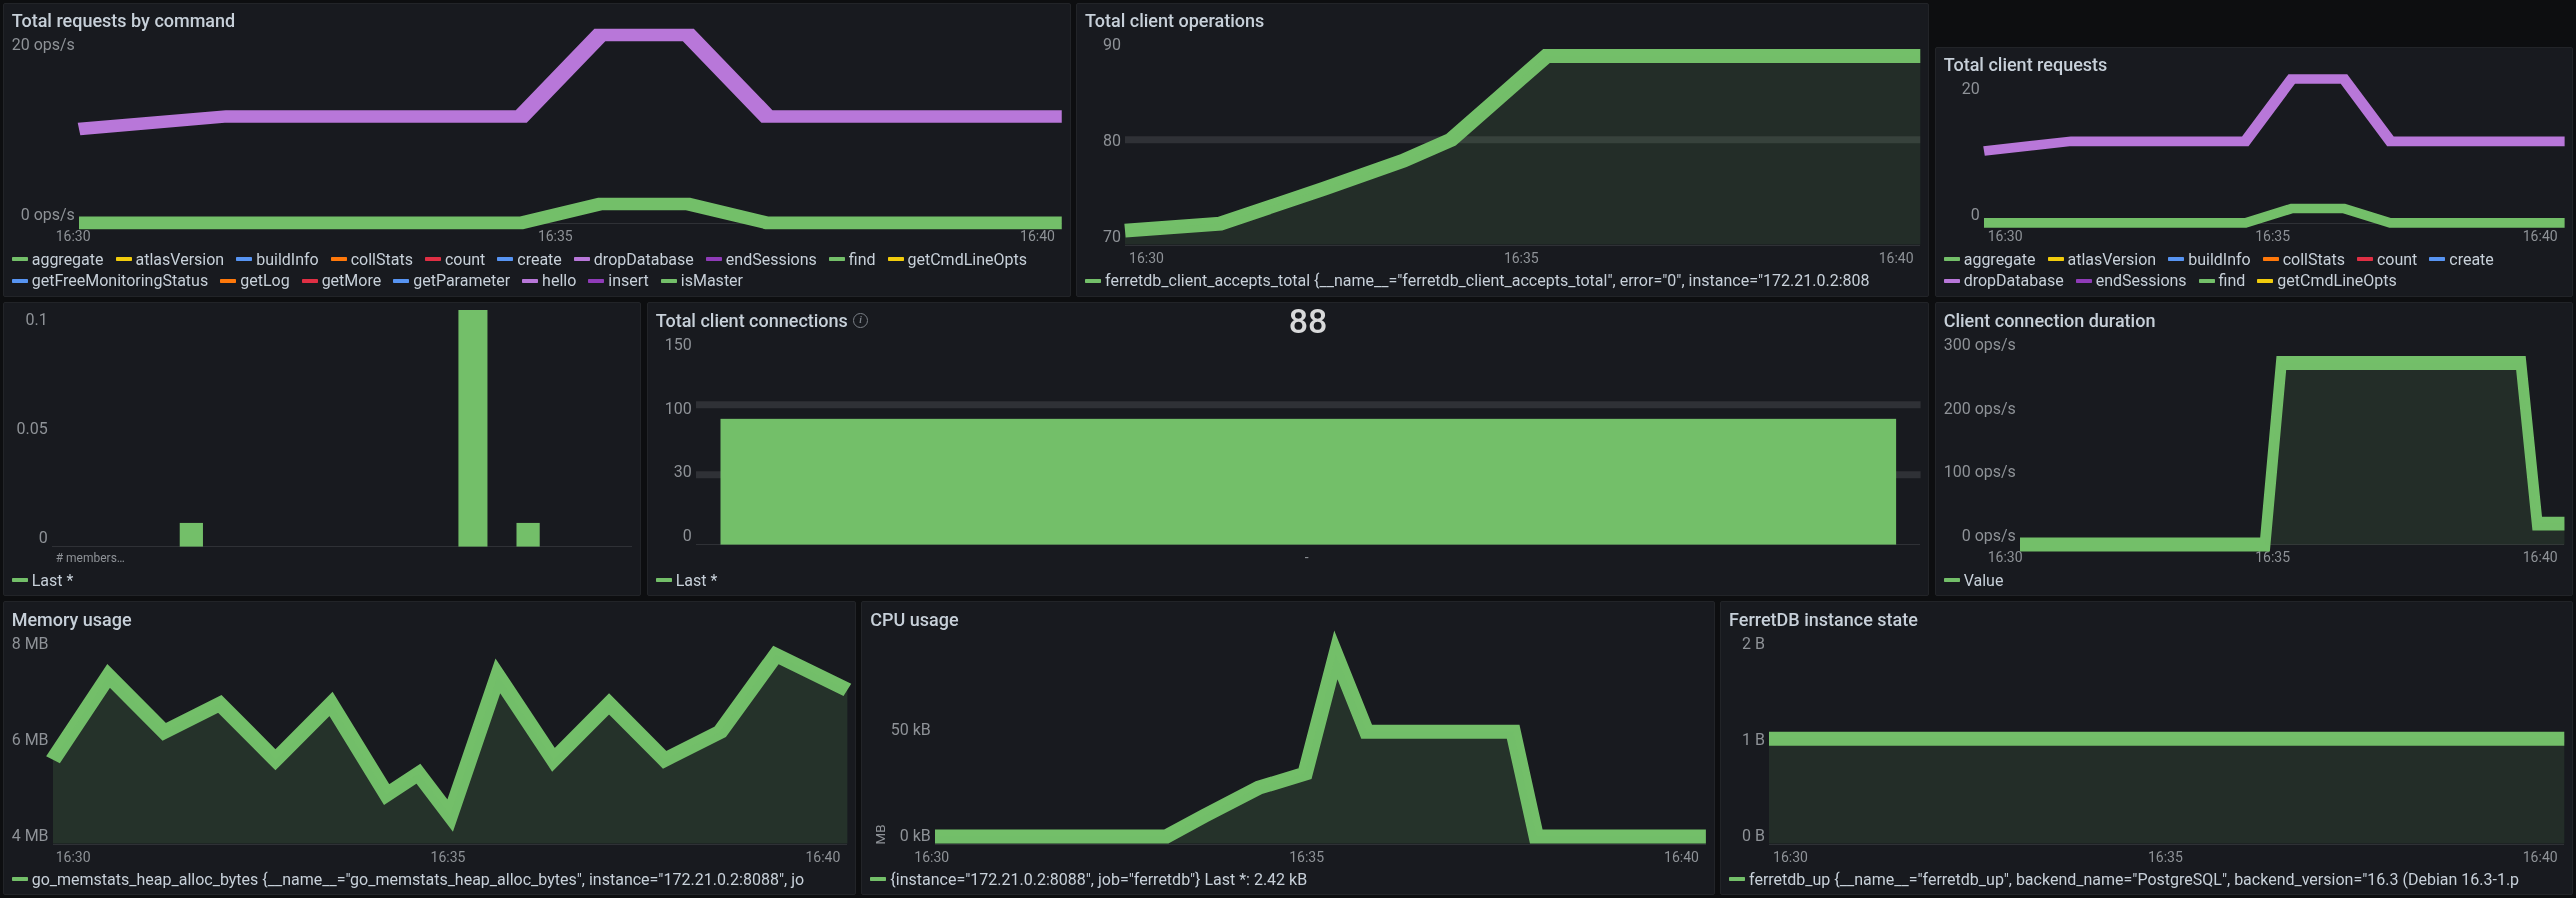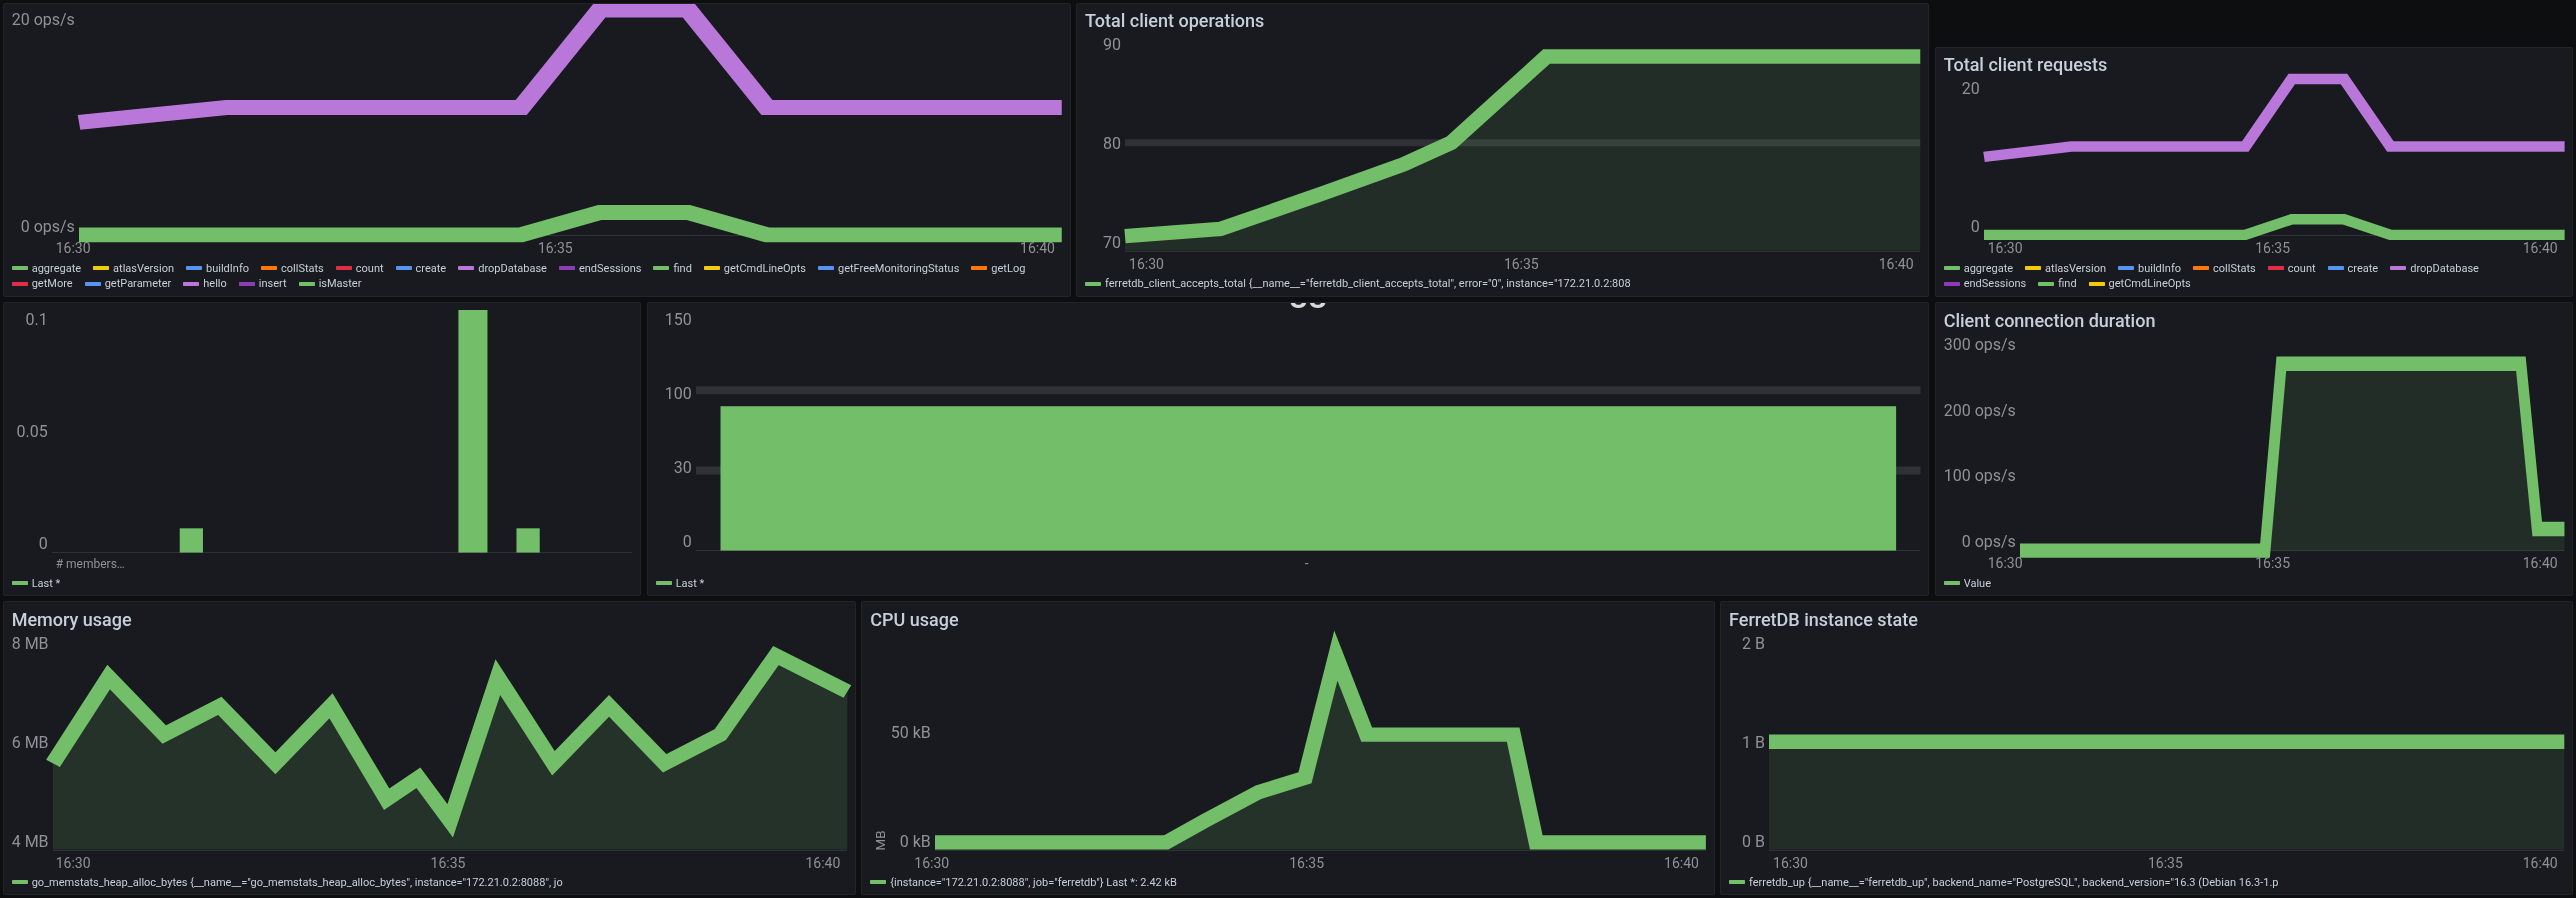--- a/index.html
+++ b/index.html
@@ -76,21 +76,21 @@
     justify-content: space-between;
     color: #8e9297;
     font-size: 14px;
     padding: 4px 6.7px 1.3px 44px;
   }
   .legend {
     margin-top: 4px;
     display: flex;
     flex-wrap: wrap;
     gap: 2.7px 12px;
-    font-size: 11px;
+    font-size: 16px;
     color: #c7d0d9;
     overflow: hidden;
   }
   .legend-item {
     display: inline-flex;
     align-items: center;
     gap: 4px;
     white-space: nowrap;
   }
   .swatch {
@@ -130,20 +130,21 @@
   .p7 { grid-column: 1 / span 4; grid-row: 3; }
   .p8 { grid-column: 5 / span 4; grid-row: 3; justify-content: flex-end; }
   .p9 { grid-column: 9 / span 4; grid-row: 3; }
 </style>
 </head>
 <body>
 
 <div class="dashboard">
 
   <div class="panel p1">
+    <div class="panel-title">Total requests by command</div>
     <div class="chart-area">
       <div class="yaxis">
         <span>20 ops/s</span>
         <span>0 ops/s</span>
       </div>
       <div class="plot">
         <svg viewBox="0 0 100 30" preserveAspectRatio="none">
           <polyline class="line-stroke" stroke="#b877d9" stroke-width="0.5" points="0,15 15,13 30,13 45,13 53,0 62,0 70,13 85,13 100,13"></polyline>
           <polyline class="line-stroke" stroke="#73bf69" stroke-width="0.5" points="0,30 45,30 53,27 62,27 70,30 100,30"></polyline>
         </svg>
@@ -338,20 +339,24 @@
     </div>
     <div class="legend">
       <span class="legend-item">
         <span class="swatch" style="background:#73bf69"></span>
         <span>Last *</span>
       </span>
     </div>
   </div>
 
   <div class="panel p5">
+    <div class="panel-title">
+      <span>Total client connections</span>
+      <span class="info-icon">i</span>
+    </div>
     <div class="chart-area">
       <div class="yaxis">
         <span>150</span>
         <span>100</span>
         <span>30</span>
         <span>0</span>
       </div>
       <div class="plot" style="position:relative">
         <div class="big-number">88</div>
         <svg viewBox="0 0 100 30" preserveAspectRatio="none">

